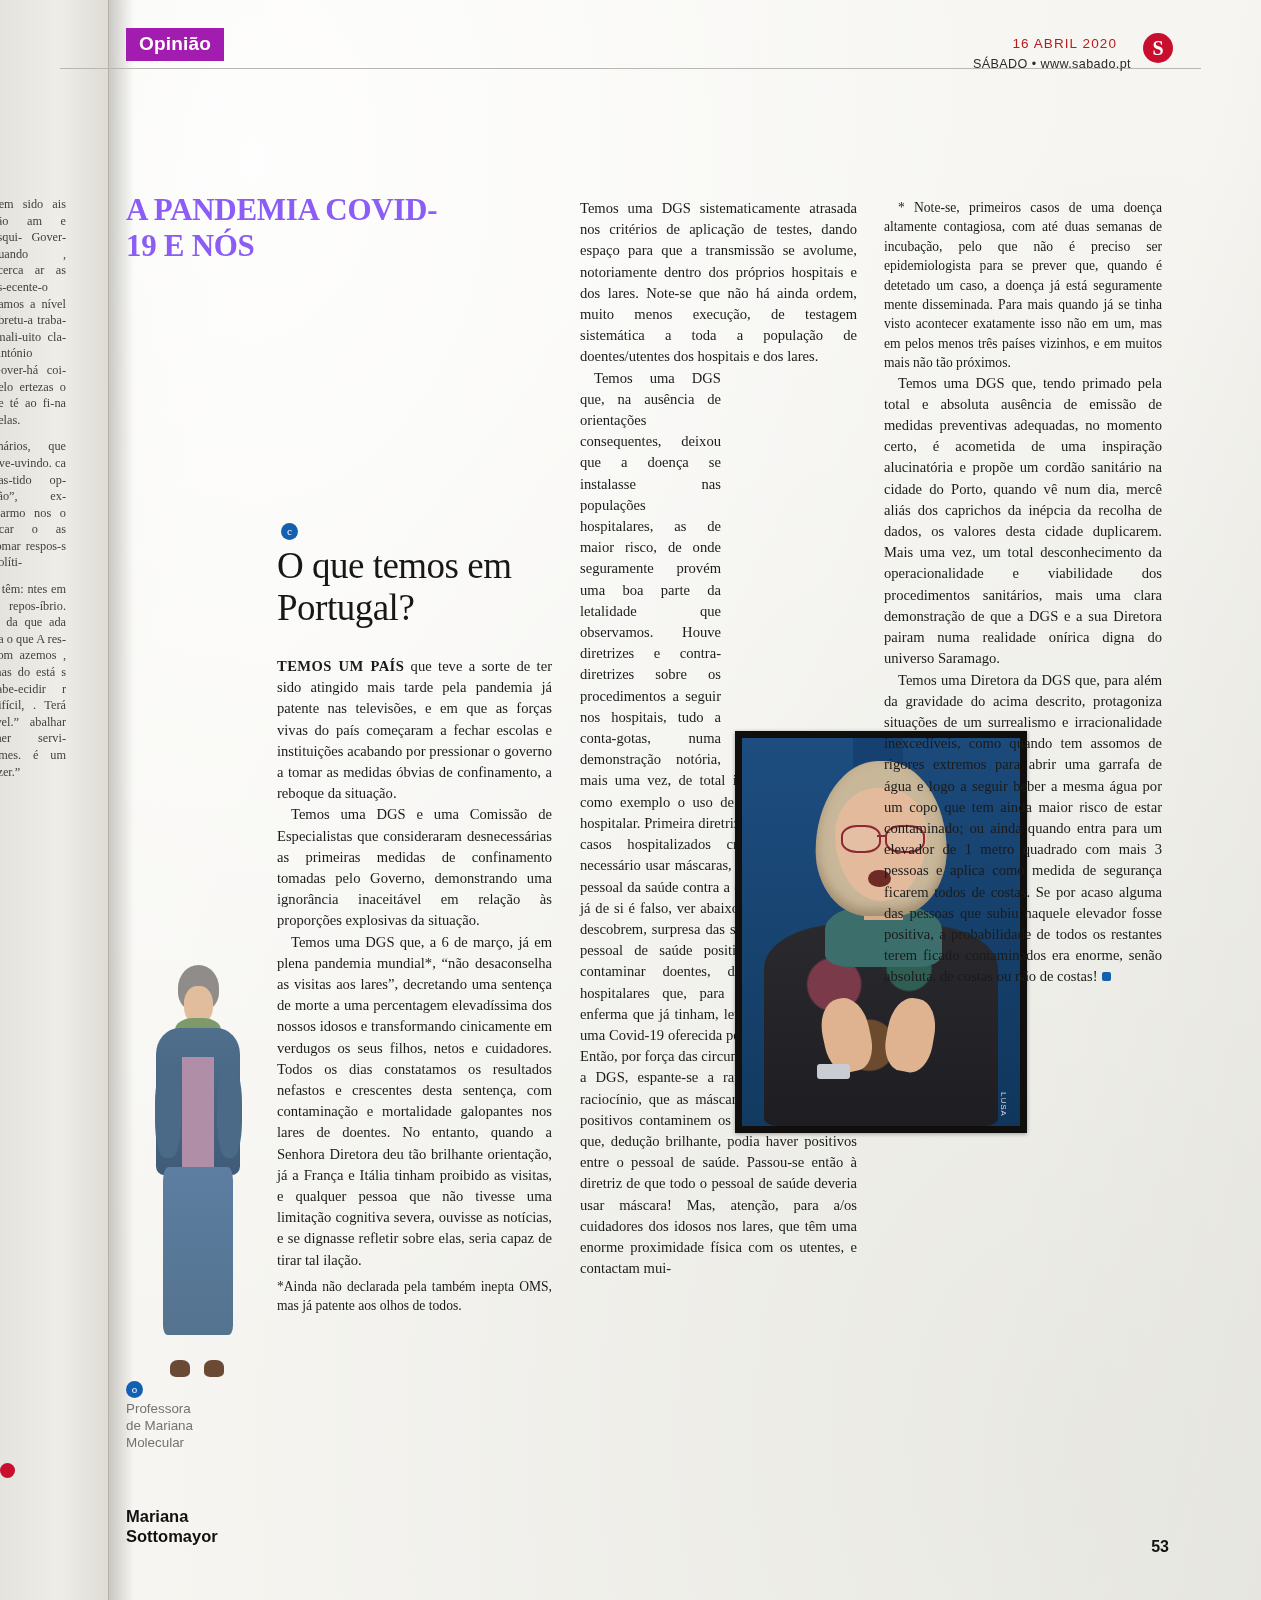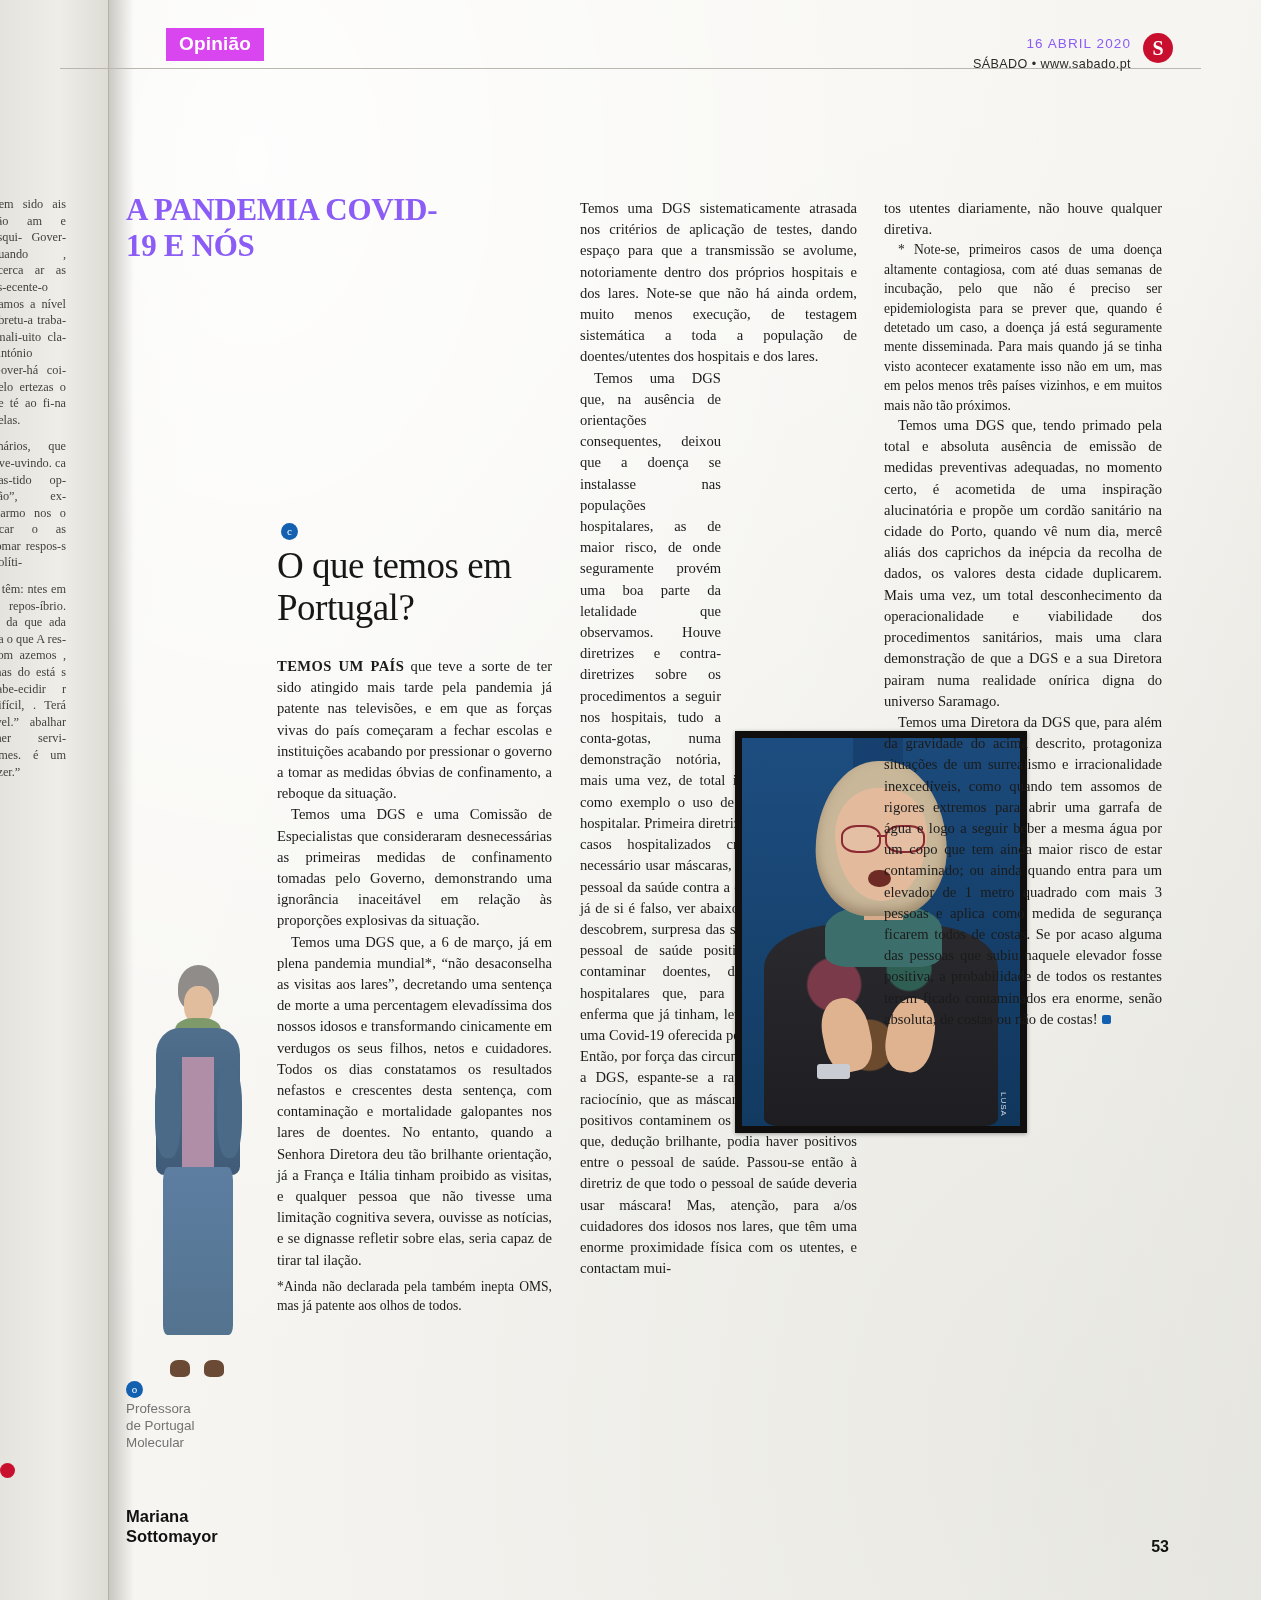--- a/index.html
+++ b/index.html
@@ -52,36 +52,35 @@
 
   
   .rule-top {
     position: absolute;
     left: 60px; right: 60px; top: 68px;
     border-top: 1px solid #b9b7b0;
   }
   .kicker {
     position: absolute;
     left: 126px; top: 28px;
-    background: #d946ef;
+    background: #a21caf;
     color: #ffffff;
     font-family: "Liberation Sans", sans-serif;
     font-weight: bold;
     font-size: 19px;
     letter-spacing: 0.2px;
     padding: 5px 13px 6px 13px;
-    margin-left: 40px;
   }
   .date {
     position: absolute;
-    right: 130px; top: 36px;
+    right: 144px; top: 36px;
     font-family: "Liberation Sans", sans-serif;
     font-size: 13.5px;
     letter-spacing: 1.1px;
-    color: #8b5cf6;
+    color: #b91c1c;
     text-align: right;
   }
   .brand {
     position: absolute;
     right: 130px; top: 57px;
     font-family: "Liberation Sans", sans-serif;
     font-size: 12.6px;
     letter-spacing: 0.4px;
     color: #2b2a26;
     text-align: left;
@@ -417,21 +416,21 @@
     <div class="a-arm-r"></div>
     <div class="a-skirt"></div>
     <div class="a-shoe-l"></div>
     <div class="a-shoe-r"></div>
   </div>
 
   <div class="byline-mark"></div>
   <div class="byline-dot">o</div>
   <div class="byline-role">
     <div>Professora</div>
-    <div>de Portugal</div>
+    <div>de Mariana</div>
     <div>Molecular</div>
   </div>
   <div class="byline-name">
     <div>Mariana</div>
     <div>Sottomayor</div>
   </div>
 
   <div class="col" id="col1">
     <p class="first"><span class="lead">TEMOS UM PAÍS</span> <span>que teve a sorte de ter sido atingido mais tarde pela pandemia já patente nas televisões, e em que as forças vivas do país começaram a fechar escolas e instituições acabando por pressionar o governo a tomar as medidas óbvias de confinamento, a reboque da situação.</span></p>
     <p>Temos uma DGS e uma Comissão de Especialistas que consideraram desnecessárias as primeiras medidas de confinamento tomadas pelo Governo, demonstrando uma ignorância inaceitável em relação às proporções explosivas da situação.</p>
@@ -458,20 +457,19 @@
       <div class="p-glass-bridge"></div>
       <div class="p-mouth"></div>
       <div class="p-hand-l"></div>
       <div class="p-hand-r"></div>
       <div class="p-watch"></div>
       <div class="photo-credit">LUSA</div>
     </div>
   </div>
 
   <div class="col" id="col3">
-    <p class="first">tos utentes diariamente, não houve qualquer diretiva.</p>
     <p class="footnote">* Note-se, primeiros casos de uma doença altamente contagiosa, com até duas semanas de incubação, pelo que não é preciso ser epidemiologista para se prever que, quando é detetado um caso, a doença já está seguramente mente disseminada. Para mais quando já se tinha visto acontecer exatamente isso não em um, mas em pelos menos três países vizinhos, e em muitos mais não tão próximos.</p>
     <p>Temos uma DGS que, tendo primado pela total e absoluta ausência de emissão de medidas preventivas adequadas, no momento certo, é acometida de uma inspiração alucinatória e propõe um cordão sanitário na cidade do Porto, quando vê num dia, mercê aliás dos caprichos da inépcia da recolha de dados, os valores desta cidade duplicarem. Mais uma vez, um total desconhecimento da operacionalidade e viabilidade dos procedimentos sanitários, mais uma clara demonstração de que a DGS e a sua Diretora pairam numa realidade onírica digna do universo Saramago.</p>
     <p><span>Temos uma Diretora da DGS que, para além da gravidade do acima descrito, protagoniza situações de um surrealismo e irracionalidade inexcedíveis, como quando tem assomos de rigores extremos para abrir uma garrafa de água e logo a seguir beber a mesma água por um copo que tem ainda maior risco de estar contaminado; ou ainda quando entra para um elevador de 1 metro quadrado com mais 3 pessoas e aplica como medida de segurança ficarem todos de costas. Se por acaso alguma das pessoas que subiu naquele elevador fosse positiva, a probabilidade de todos os restantes terem ficado contaminados era enorme, senão absoluta, de costas ou não de costas!</span><span class="end-mark"></span></p>
   </div>
 
   <div class="folio">53</div>
 </div>
 
 </body></html>

